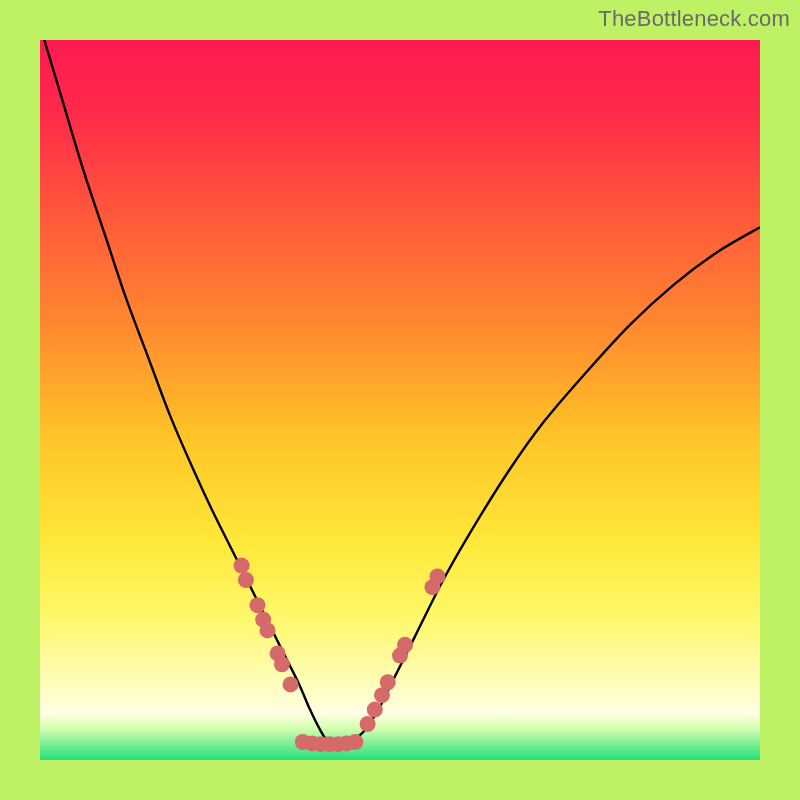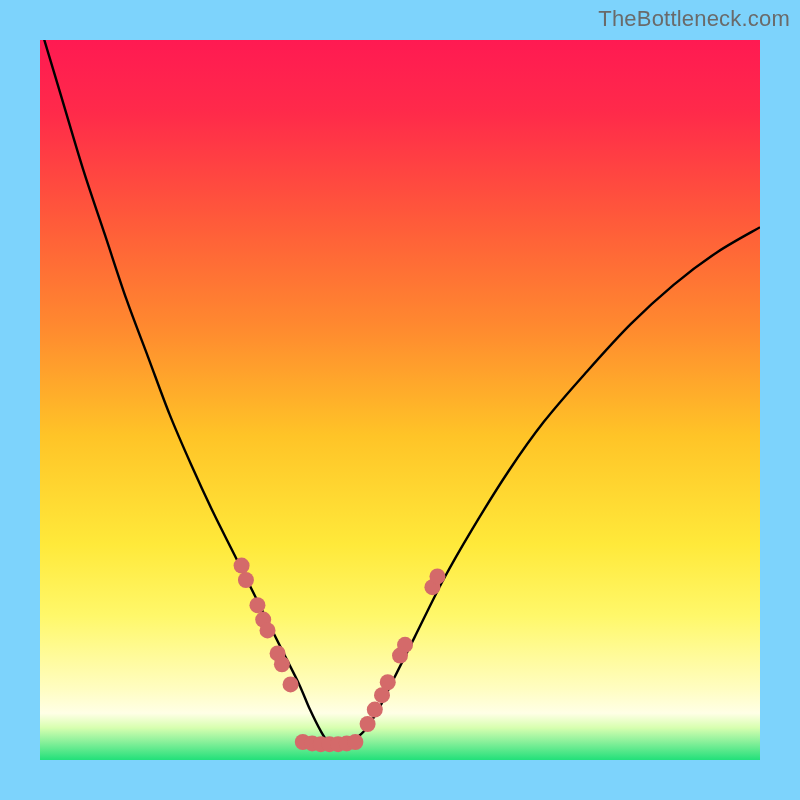--- a/index.html
+++ b/index.html
@@ -10,21 +10,21 @@
     background: #000;
     overflow: hidden;
     font-family: Arial, Helvetica, sans-serif;
   }
   .frame {
     position: absolute;
     left: 0;
     top: 0;
     width: 800px;
     height: 800px;
-    background: #7dd3fc;
+    background: #bef264;
   }
   .plot {
     position: absolute;
     left: 40px;
     top: 40px;
     width: 720px;
     height: 720px;
     overflow: hidden;
   }
   .gradient {

